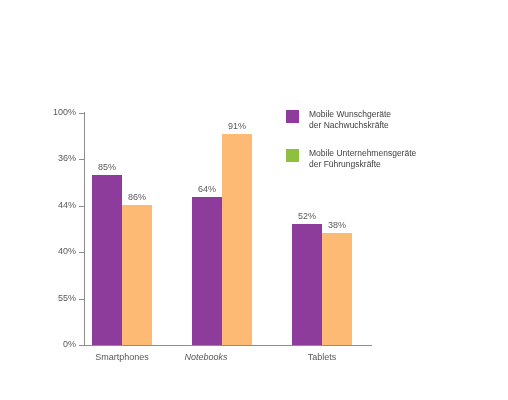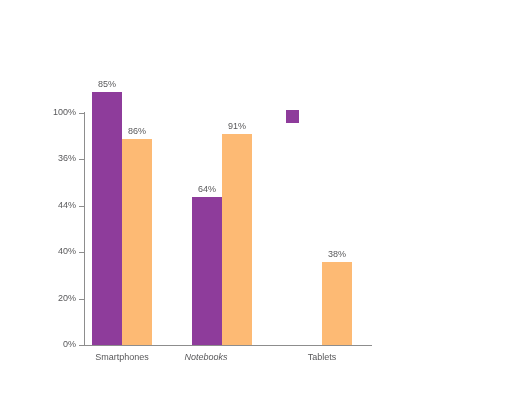--- a/index.html
+++ b/index.html
@@ -153,49 +153,59 @@
     <div class="ytick-wrap" style="top:92.8px;">
       <div class="ytick"></div>
       <div class="ytick-label">44%</div>
     </div>
     <div class="ytick-wrap" style="top:139.2px;">
       <div class="ytick"></div>
       <div class="ytick-label">40%</div>
     </div>
     <div class="ytick-wrap" style="top:185.6px;">
       <div class="ytick"></div>
-      <div class="ytick-label">20%</div>
+      <div class="ytick-label">55%</div>
     </div>
     <div class="ytick-wrap" style="top:232px;">
       <div class="ytick"></div>
       <div class="ytick-label">0%</div>
     </div>
 
-    <div class="bar purple" style="left:8px; height:253px;">
+    <div class="bar purple" style="left:8px; height:170px;">
       <span class="bar-label">85%</span>
     </div>
-    <div class="bar green" style="left:38px; height:206px;">
+    <div class="bar green" style="left:38px; height:140px;">
       <span class="bar-label">86%</span>
     </div>
 
     <div class="bar purple" style="left:108px; height:148.5px;">
       <span class="bar-label">64%</span>
     </div>
     <div class="bar green" style="left:138px; height:211.1px;">
       <span class="bar-label">91%</span>
     </div>
 
-    <div class="bar green" style="left:238px; height:83px;">
+    <div class="bar purple" style="left:208px; height:120.6px;">
+      <span class="bar-label">52%</span>
+    </div>
+    <div class="bar green" style="left:238px; height:112px;">
       <span class="bar-label">38%</span>
     </div>
   </div>
 
   <div class="cat-label" style="left:92px; width:60px;">Smartphones</div>
   <div class="cat-label" style="left:176px; width:60px;font-style:italic;">Notebooks</div>
   <div class="cat-label" style="left:292px; width:60px;">Tablets</div>
 
   <div class="legend">
     <div class="legend-row">
       <div class="legend-swatch purple"></div>
+      <div class="legend-text">Mobile Wunschgeräte
+der Nachwuchskräfte</div>
+    </div>
+    <div class="legend-row">
+      <div class="legend-swatch green"></div>
+      <div class="legend-text">Mobile Unternehmensgeräte
+der Führungskräfte</div>
     </div>
   </div>
 
 </div>
 
 </body></html>

